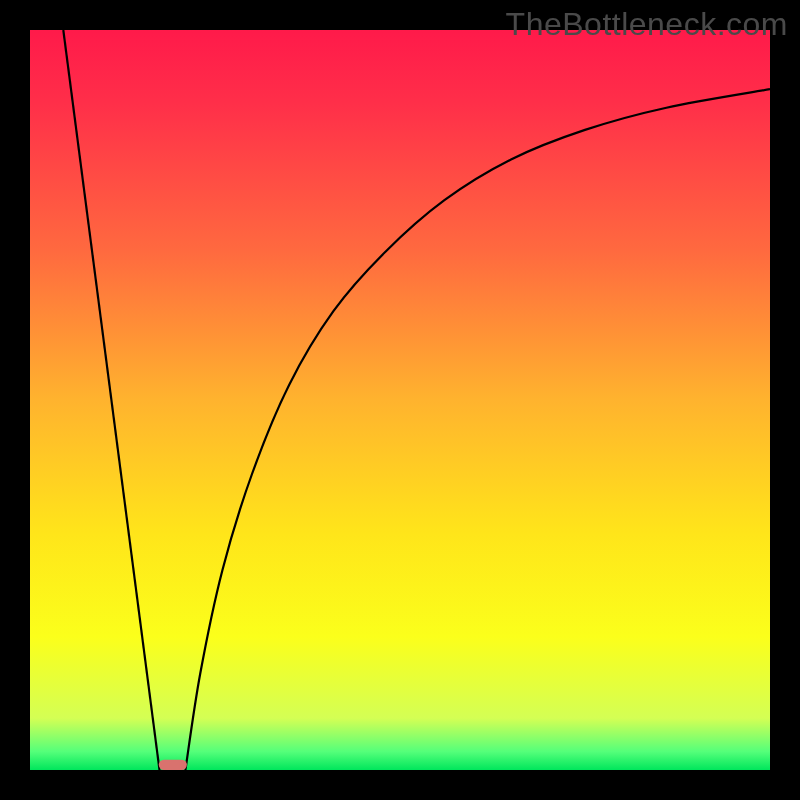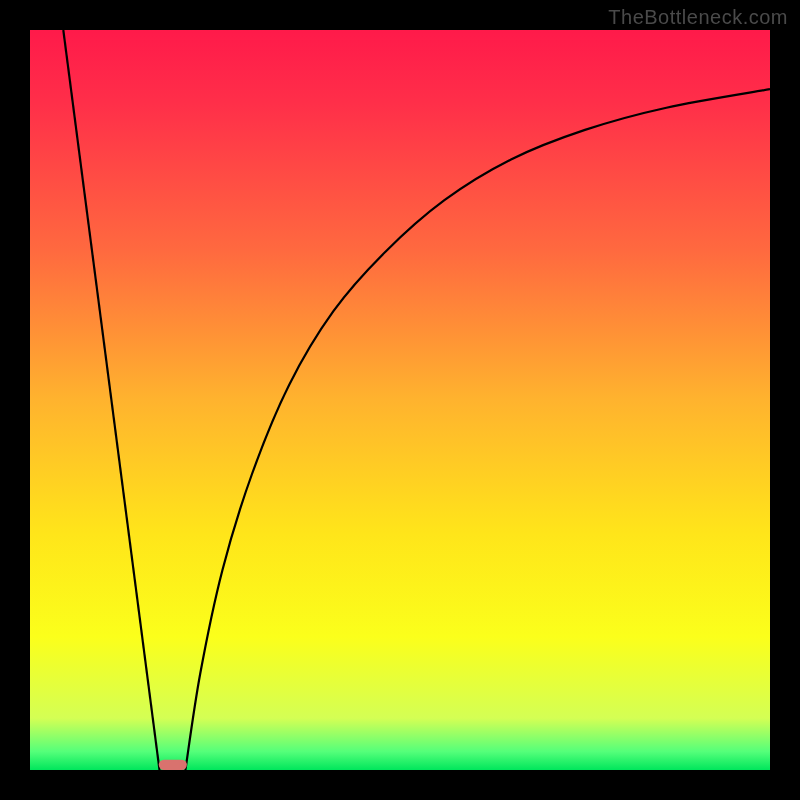--- a/index.html
+++ b/index.html
@@ -15,21 +15,21 @@
     width: 800px;
     height: 800px;
     background: #000;
     position: relative;
   }
   .watermark {
     position: absolute;
     top: 6px;
     right: 12px;
     color: #4a4a4a;
-    font-size: 20px;
+    font-size: 32px;
     font-weight: 500;
     letter-spacing: 0.5px;
     z-index: 10;
   }
   svg {
     position: absolute;
     top: 30px;
     left: 30px;
   }
 </style>

